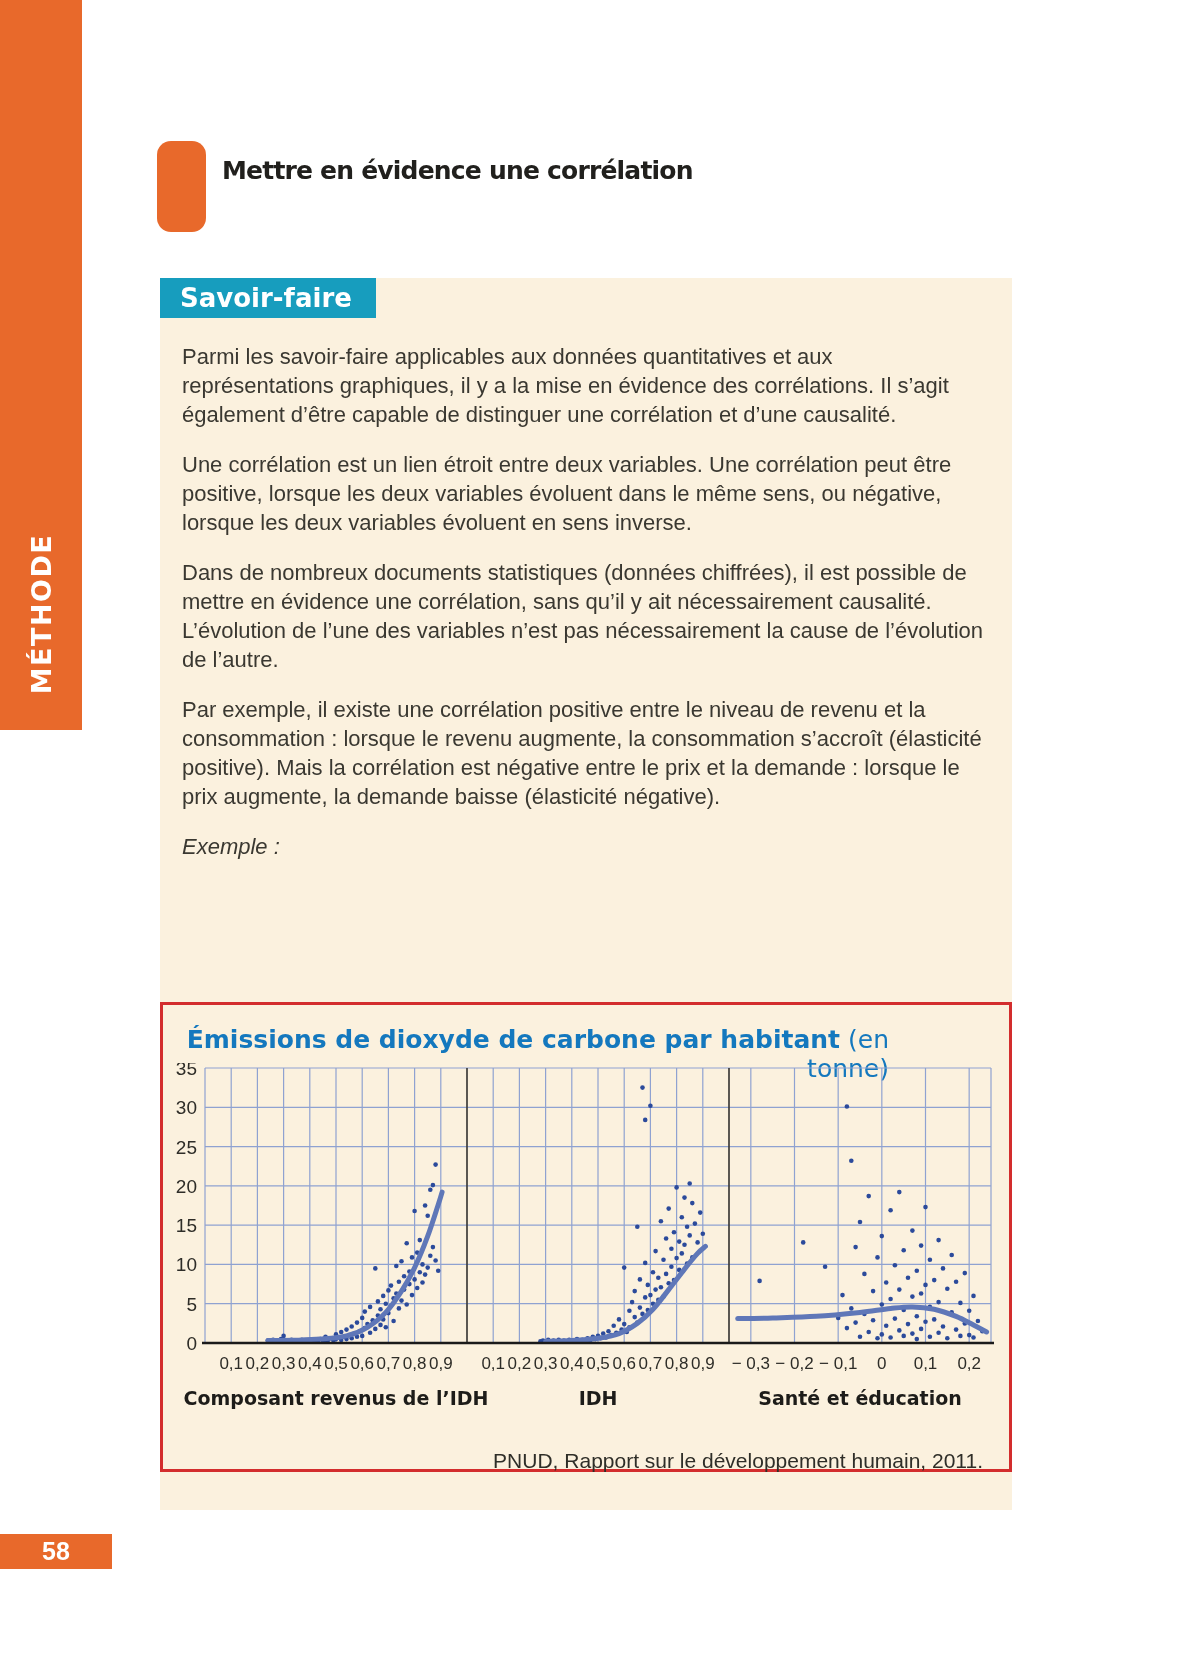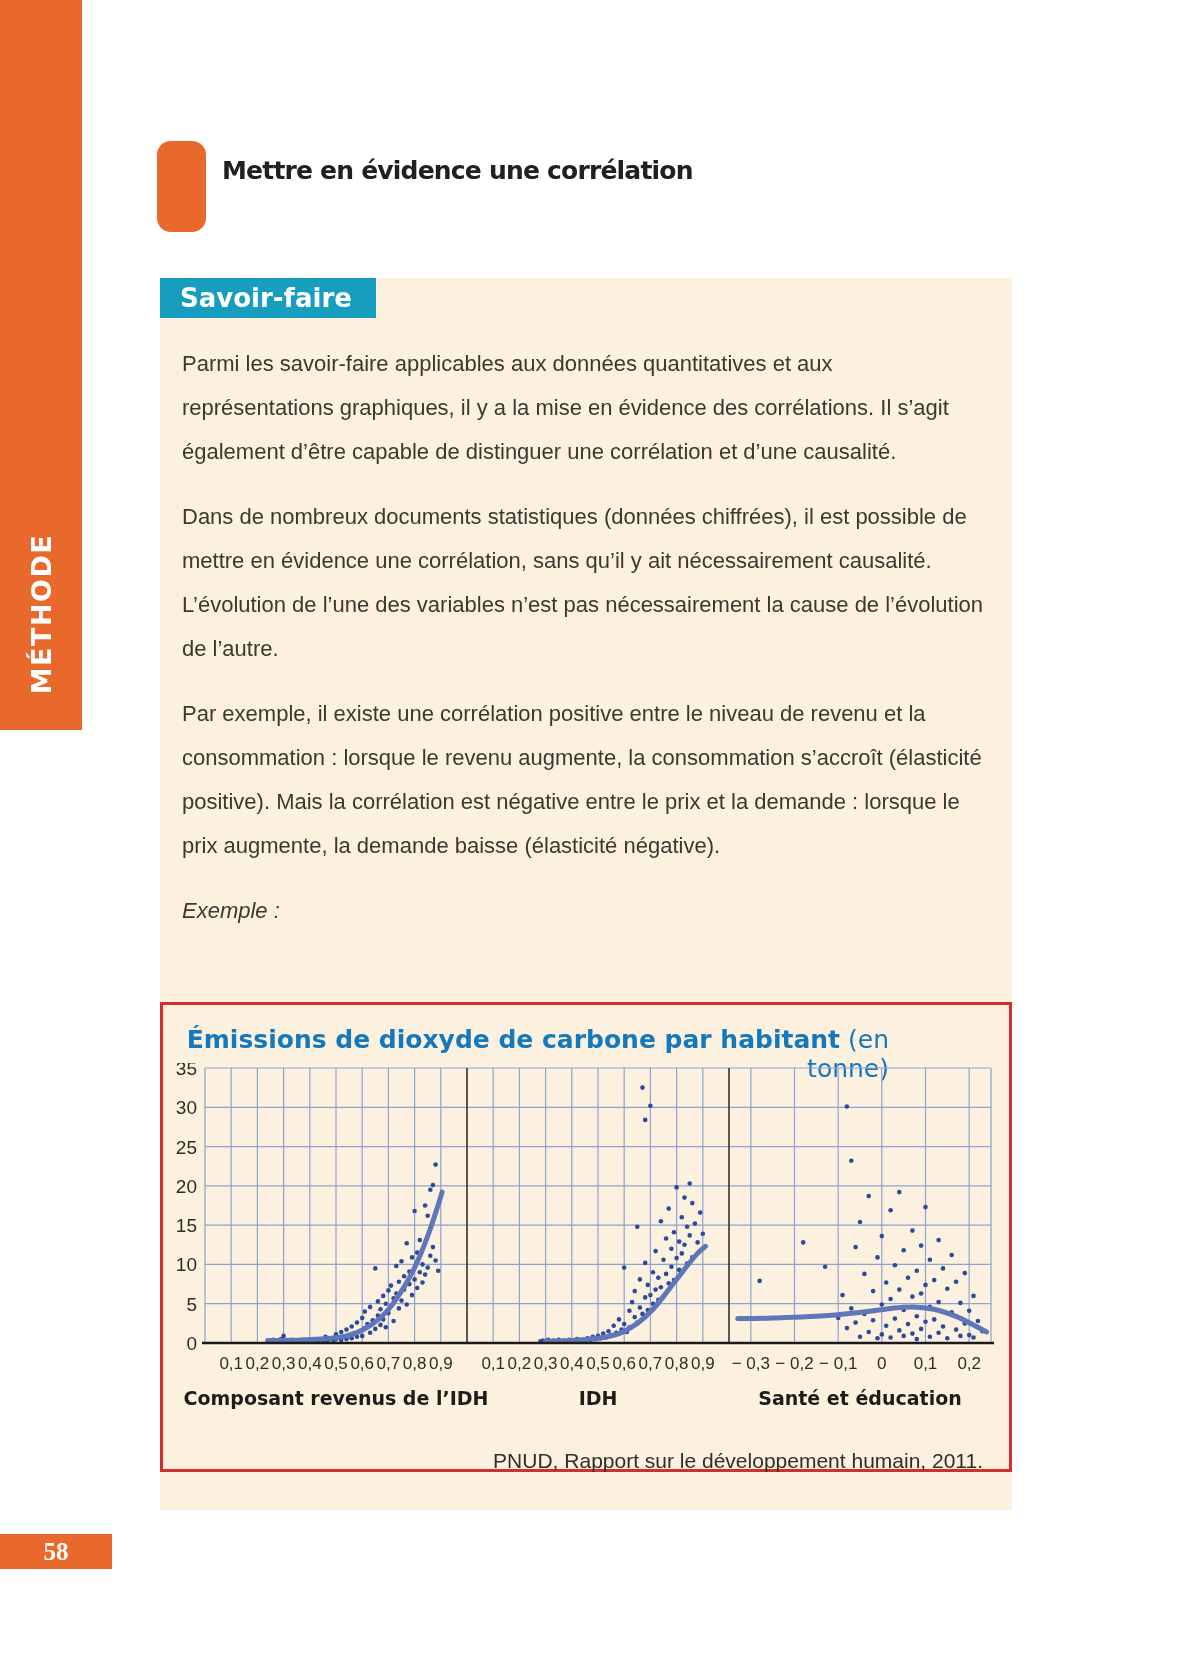--- a/index.html
+++ b/index.html
@@ -8,35 +8,35 @@
 
   
   .sidebar{position:absolute;left:0;top:0;width:82px;height:730px;background:#E8692B;}
   .methode{position:absolute;left:41px;top:614px;transform:translate(-50%,-50%) rotate(-90deg);
            color:#ffffff;font-weight:bold;font-size:27px;letter-spacing:1.5px;white-space:nowrap;
            font-family:"DejaVu Sans","Liberation Sans",sans-serif;}
 
   
   .badge58{position:absolute;left:0;top:1534px;width:112px;height:35px;background:#E8692B;
            color:#fff;font-weight:bold;font-size:25px;display:flex;align-items:center;justify-content:center;
-           font-family:Liberation Serif, serif;}
+           font-family:Liberation Sans, sans-serif;}
 
   
   .title-marker{position:absolute;left:157px;top:141px;width:49px;height:91px;border-radius:14px;background:#E8692B;}
   .page-title{position:absolute;left:222px;top:156px;width:800px;margin:0;
               font-family:"DejaVu Sans","Liberation Sans",sans-serif;
               font-size:25px;font-weight:800;letter-spacing:-0.8px;color:#21201d;}
 
   
   .panel{position:absolute;left:160px;top:278px;width:852px;height:1232px;background:#FBF1DE;}
   .banner{position:absolute;left:0;top:0;height:40px;background:#179DBE;color:#fff;
           display:flex;align-items:center;padding:0 24px 0 20px;
           font-family:"DejaVu Sans","Liberation Sans",sans-serif;font-weight:bold;font-size:26px;}
   .panel-text{padding:64px 26px 0 22px;}
-  .panel-text p{margin:0 0 21px 0;font-size:22px;line-height:44px;color:#3a3831;}
+  .panel-text p{margin:0 0 21px 0;font-size:22px;line-height:29px;color:#3a3831;}
   .example{margin-top:6px;font-style:italic;}
 
   
   .chart-box{position:absolute;left:0;top:724px;width:852px;height:470px;box-sizing:border-box;
              border:3px solid #D32D2D;background:#FBF1DE;}
   .chart-title{position:absolute;left:0;top:20px;width:726px;text-align:right;
                font-family:"DejaVu Sans","Liberation Sans",sans-serif;
                color:#1478BE;font-weight:bold;font-size:25px;}
   .chart-title .unit{font-weight:normal;}
   #chart-svg{position:absolute;left:0;top:58px;}
@@ -58,20 +58,21 @@
   <div class="title-marker"></div>
   <h1 class="page-title">Mettre en évidence une corrélation</h1>
 
   <section class="panel">
     <div class="banner">
       <span>Savoir-faire</span>
     </div>
 
     <div class="panel-text">
       <p>Parmi les savoir-faire applicables aux données quantitatives et aux représentations graphiques, il y a la mise en évidence des corrélations. Il s’agit également d’être capable de distinguer une corrélation et d’une causalité.</p>
+      <p>Une corrélation est un lien étroit entre deux variables. Une corrélation peut être positive, lorsque les deux variables évoluent dans le même sens, ou négative, lorsque les deux variables évoluent en sens inverse.</p>
       <p>Dans de nombreux documents statistiques (données chiffrées), il est possible de mettre en évidence une corrélation, sans qu’il y ait nécessairement causalité. L’évolution de l’une des variables n’est pas nécessairement la cause de l’évolution de l’autre.</p>
       <p>Par exemple, il existe une corrélation positive entre le niveau de revenu et la consommation&nbsp;: lorsque le revenu augmente, la consommation s’accroît (élasticité positive). Mais la corrélation est négative entre le prix et la demande&nbsp;: lorsque le prix augmente, la demande baisse (élasticité négative).</p>
       <p class="example">Exemple&nbsp;:</p>
     </div>
 
     <figure class="chart-box" style="margin:0">
       <div class="chart-title">
         <span>Émissions de dioxyde de carbone par habitant</span><span class="unit"> (en tonne)</span>
       </div>
       <svg id="chart-svg" width="846" height="360" viewBox="0 0 846 360">

